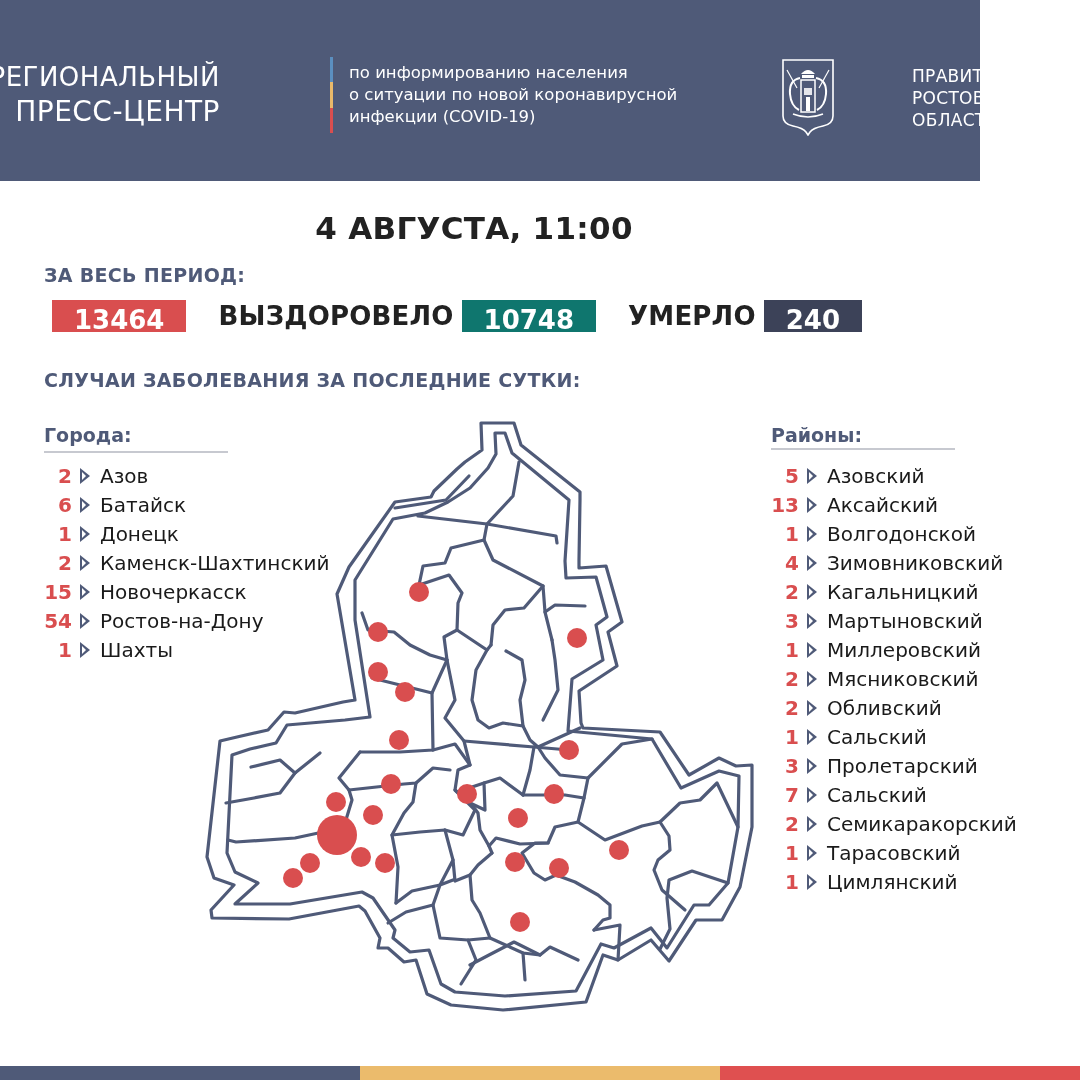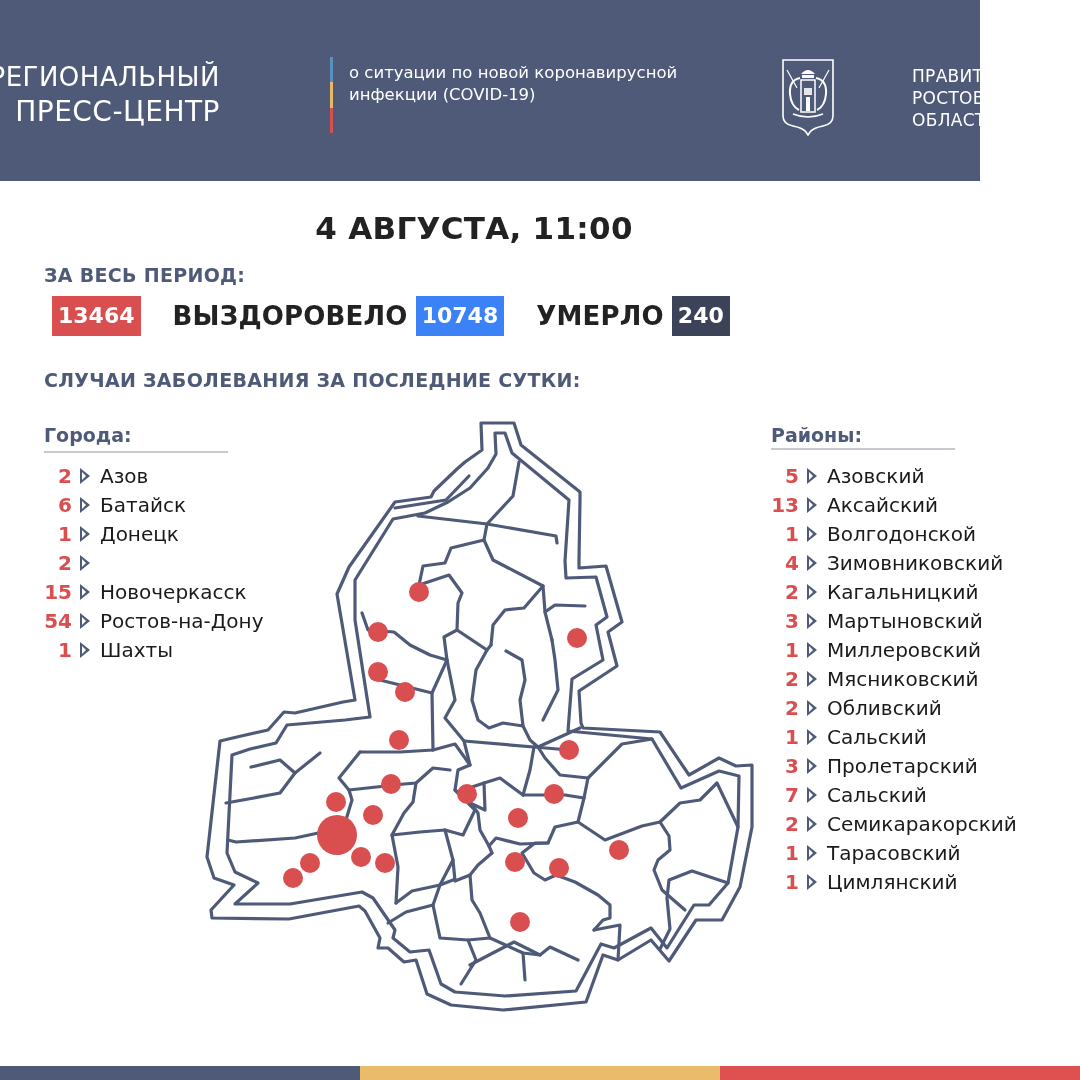--- a/index.html
+++ b/index.html
@@ -14,21 +14,21 @@
   .tricolor div { width:3px; height:25.3px; }
   .brand-sub { position:absolute; left:349px; top:62px; color:#ffffff; font-size:16.5px; line-height:22px; white-space:nowrap; }
   .emblem { position:absolute; left:781px; top:58px; width:54px; height:78px; }
   .gov-text { position:absolute; left:912px; top:65px; color:#ffffff; font-size:17px; line-height:22px; letter-spacing:0.3px; white-space:nowrap; }
 
   .date-title { position:absolute; left:0; width:948px; top:210px; text-align:center; font-size:31px; font-weight:bold; color:#222222; letter-spacing:0.3px; }
 
   .period-label { position:absolute; left:44px; top:264px; font-size:19px; font-weight:bold; color:#4f5a78; letter-spacing:0.3px; }
   .stats-row { position:absolute; left:44px; top:296px; height:40px; display:flex; align-items:center; white-space:nowrap; }
   .stat-label { font-size:26px; font-weight:bold; color:#222222; letter-spacing:0.2px; }
-  .stat-badge { font-size:22px; font-weight:bold; color:#ffffff; padding:0 6px; height:40px; line-height:40px; margin-left:8px; }
+  .stat-badge { font-size:26px; font-weight:bold; color:#ffffff; padding:0 22px; height:32px; line-height:40px; margin-left:8px; }
   .stat-gap { width:32px; }
 
   .daily-label { position:absolute; left:44px; top:369px; font-size:19px; font-weight:bold; color:#4f5a78; letter-spacing:0.3px; }
 
   .list-head { position:absolute; font-size:19px; font-weight:bold; color:#4f5a78; }
   .list-rule { position:absolute; height:2px; background:#c7c9d0; }
   .list { position:absolute; }
   .list-item { height:29px; display:flex; align-items:center; white-space:nowrap; }
   .list-num { width:40px; text-align:right; font-size:20px; font-weight:bold; color:#d94e4f; }
   .list-arrow { width:0; height:0; border-top:8px solid transparent; border-bottom:8px solid transparent; border-left:10px solid #4f5a78; margin-left:8px; margin-right:10px; position:relative; }
@@ -48,20 +48,21 @@
   <div class="brand-big">
     <div class="brand-line1">РЕГИОНАЛЬНЫЙ</div>
     <div class="brand-line2">ПРЕСС-ЦЕНТР</div>
   </div>
   <div class="tricolor">
     <div style="background:#5b8fc0"></div>
     <div style="background:#e9b96a"></div>
     <div style="background:#d94e4f"></div>
   </div>
   <div class="brand-sub">
+    <div>по информированию населения</div>
     <div>о ситуации по новой коронавирусной</div>
     <div>инфекции (COVID-19)</div>
   </div>
   <svg class="emblem" viewBox="0 0 54 78">
     <path d="M2 2 H52 V58 Q52 66 42 68 Q32 70 29 74 L27 77 L25 74 Q22 70 12 68 Q2 66 2 58 Z" fill="none" stroke="#ffffff" stroke-width="1.6"></path>
     <path d="M20 16 Q27 8 34 16 Z" fill="#ffffff"></path>
     <rect x="21" y="17" width="12" height="3" fill="#ffffff"></rect>
     <rect x="20" y="22" width="14" height="32" fill="none" stroke="#ffffff" stroke-width="1.5"></rect>
     <rect x="23" y="30" width="8" height="7" fill="#ffffff" opacity="0.85"></rect>
     <rect x="25" y="39" width="4" height="14" fill="#ffffff"></rect>
@@ -78,21 +79,21 @@
   </div>
 </div>
 
 <div class="date-title">4 АВГУСТА, 11:00</div>
 
 <div class="period-label">ЗА ВЕСЬ ПЕРИОД:</div>
 <div class="stats-row">
   <span class="stat-badge" style="background:#d94e4f">13464</span>
   <span class="stat-gap"></span>
   <span class="stat-label">ВЫЗДОРОВЕЛО</span>
-  <span class="stat-badge" style="background:#3b82f6">10748</span>
+  <span class="stat-badge" style="background:#0f766e">10748</span>
   <span class="stat-gap"></span>
   <span class="stat-label">УМЕРЛО</span>
   <span class="stat-badge" style="background:#3c4258">240</span>
 </div>
 
 <div class="daily-label">СЛУЧАИ ЗАБОЛЕВАНИЯ ЗА ПОСЛЕДНИЕ СУТКИ:</div>
 
 <div class="list-head" style="left:44px; top:424px;">Города:</div>
 <div class="list-rule" style="left:44px; top:451px; width:184px;"></div>
 <div class="list" style="left:32px; top:461px;">
@@ -107,20 +108,21 @@
       <span class="list-name">Батайск</span>
     </div>
   <div class="list-item">
       <span class="list-num">1</span>
       <span class="list-arrow"></span>
       <span class="list-name">Донецк</span>
     </div>
   <div class="list-item">
       <span class="list-num">2</span>
       <span class="list-arrow"></span>
+      <span class="list-name">Каменск-Шахтинский</span>
     </div>
   <div class="list-item">
       <span class="list-num">15</span>
       <span class="list-arrow"></span>
       <span class="list-name">Новочеркасск</span>
     </div>
   <div class="list-item">
       <span class="list-num">54</span>
       <span class="list-arrow"></span>
       <span class="list-name">Ростов-на-Дону</span>

